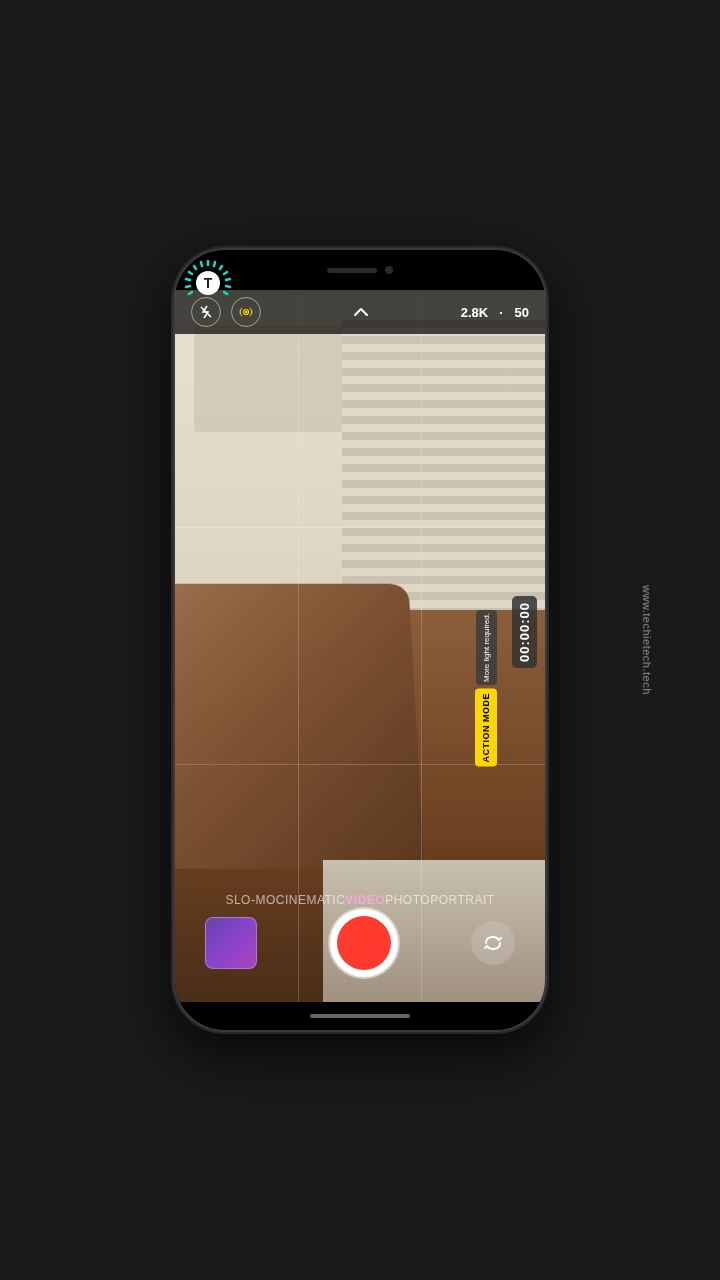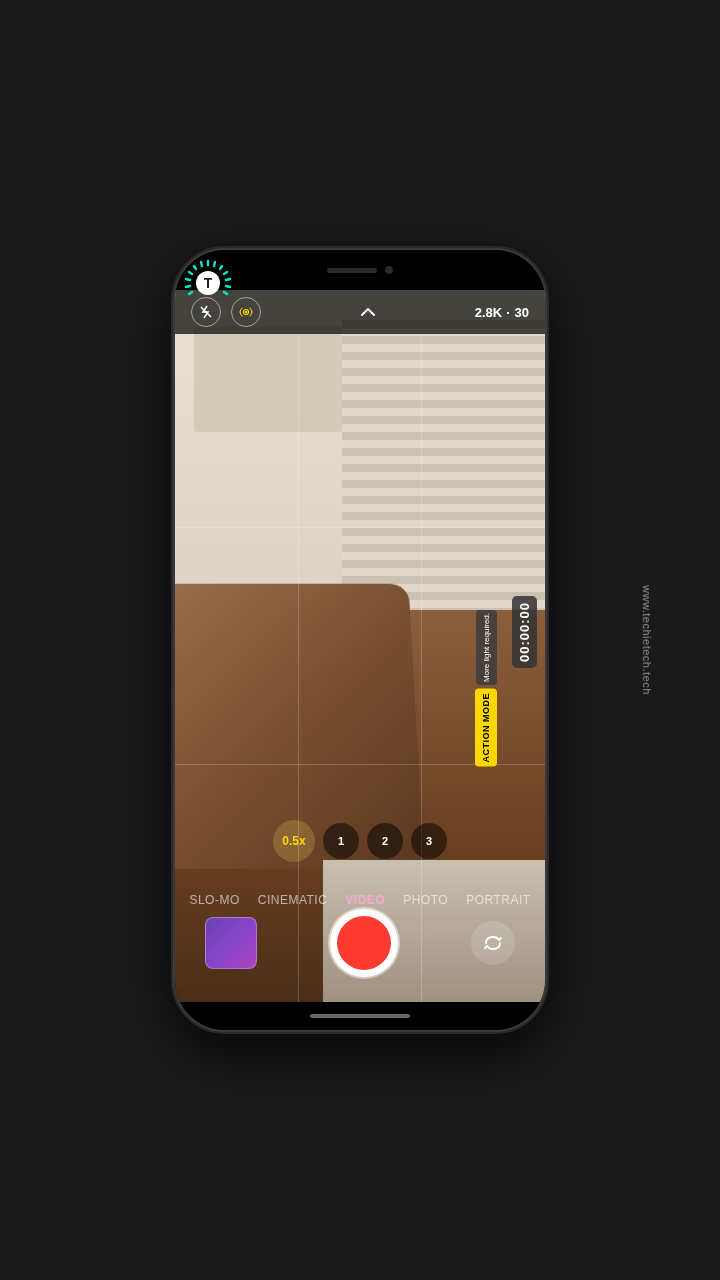--- a/index.html
+++ b/index.html
@@ -106,21 +106,21 @@
       width: 30px;
       height: 30px;
       display: flex;
       align-items: center;
       justify-content: center;
       color: #fff;
     }
     .top-right {
       display: flex;
       align-items: center;
-      gap: 4px;
+      gap: 11px;
       color: #fff;
       font-size: 13px;
       font-weight: 600;
     }
     
     .viewfinder {
       position: absolute;
       top: 0;
       left: 0;
       width: 100%;
@@ -282,21 +282,20 @@
       font-size: 12px;
     }
     
     .mode-selector {
       position: absolute;
       bottom: 95px;
       left: 0; right: 0;
       display: flex;
       justify-content: center;
       align-items: center;
-      gap: 18px;
       z-index: 20;
       margin-top: 32px;
     }
     .mode-item {
       color: rgba(255,255,255,0.6);
       font-size: 12px;
       font-weight: 500;
       letter-spacing: 0.5px;
       cursor: pointer;
       text-transform: uppercase;
@@ -478,30 +477,24 @@
       <div class="top-center">
         <div class="chevron-up">
           <svg width="18" height="18" viewBox="0 0 18 18">
             <path d="M3 12 L9 6 L15 12" stroke="white" stroke-width="2" fill="none" stroke-linecap="round" stroke-linejoin="round"></path>
           </svg>
         </div>
       </div>
       <div class="top-right">
         <span>2.8K</span>
         <span> · </span>
-        <span>30</span>
+        <span>50</span>
       </div>
     </div>
 
-    <div class="zoom-controls">
-      <button class="zoom-btn active">0.5x</button>
-      <button class="zoom-btn">1</button>
-      <button class="zoom-btn">2</button>
-      <button class="zoom-btn">3</button>
-    </div>
 
     <div class="mode-selector">
       <span class="mode-item">SLO-MO</span>
       <span class="mode-item">CINEMATIC</span>
       <span class="mode-item active">VIDEO</span>
       <span class="mode-item">PHOTO</span>
       <span class="mode-item">PORTRAIT</span>
     </div>
 
     <div class="camera-controls">

